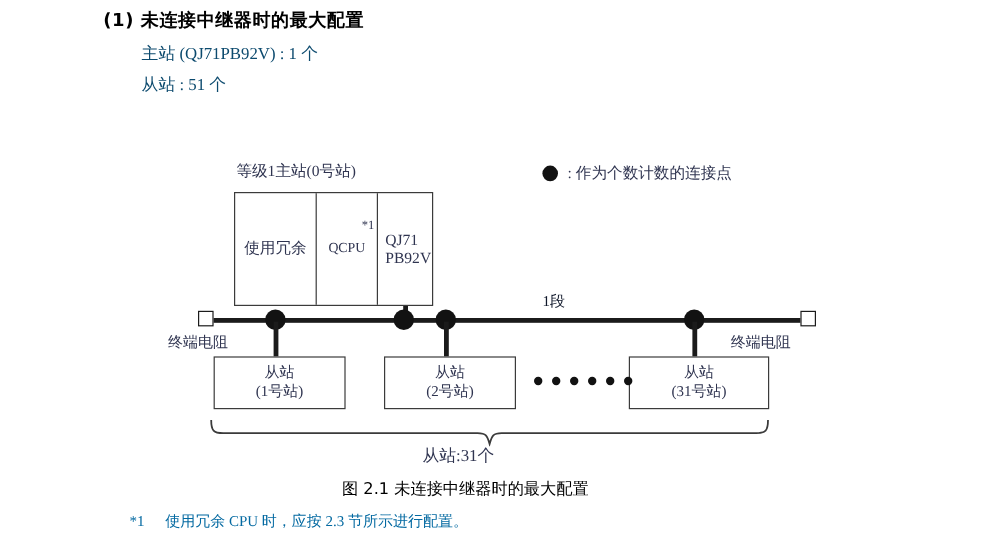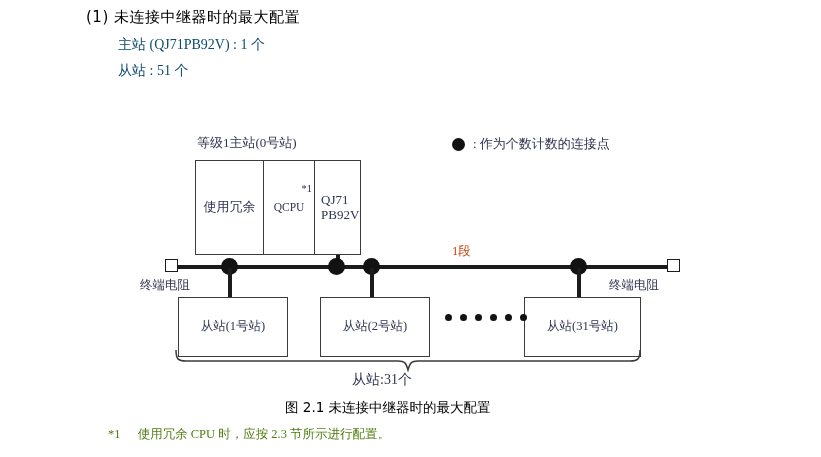--- a/index.html
+++ b/index.html
@@ -10,21 +10,21 @@
     color:#2f3450;
     position:relative;
     overflow:hidden;
   }
   .page{position:absolute;left:0;top:0;width:821px;height:457px;}
 
   
   .sec-title{
     position:absolute;left:86px;top:8px;
     font-family:"DejaVu Sans","Liberation Sans",sans-serif;
-    font-weight:normal;font-size:15px;color:#000;
+    font-weight:bold;font-size:15px;color:#000;
     letter-spacing:.5px;white-space:nowrap;
   }
   .sec-line{
     position:absolute;left:118px;
     font-size:14px;color:#0c4a6e;white-space:nowrap;
   }
   .sec-line.l1{top:36px;}
   .sec-line.l2{top:62px;}
 
   
@@ -83,28 +83,28 @@
 
   .node{
     position:absolute;width:17px;height:17px;border-radius:50%;
     background:#121212;top:258px;
   }
   .drop{
     position:absolute;width:4px;background:#1b1b1b;
   }
   .seg-label{
     position:absolute;left:452px;top:243px;
-    font-size:12.5px;color:#c2410c;
+    font-size:12.5px;color:#0f172a;
   }
 
   
   .slave{
-    position:absolute;top:297px;height:60px;
+    position:absolute;top:297px;height:44px;
     border:1.4px solid #3b3b3b;background:#fff;
-    display:flex;align-items:center;justify-content:center;
+    display:flex;flex-direction:column;align-items:center;justify-content:center;
     box-sizing:border-box;
   }
   .slave-line{font-size:12.5px;line-height:1.25;color:#2f3450;white-space:nowrap;}
   .s1{left:178px;width:110px;}
   .s2{left:320px;width:110px;}
   .s3{left:524px;width:117px;}
 
   .ellipsis{
     position:absolute;left:445px;top:314px;
     display:flex;gap:8px;align-items:center;
@@ -119,21 +119,21 @@
   }
 
   
   .caption{
     position:absolute;left:285px;top:399px;
     font-family:"DejaVu Sans","Liberation Sans",sans-serif;
     font-weight:normal;font-size:13.5px;color:#000;white-space:nowrap;
   }
   .footnote{
     position:absolute;left:108px;top:426px;
-    font-size:12.5px;color:#4d7c0f;white-space:nowrap;
+    font-size:12.5px;color:#0369a1;white-space:nowrap;
   }
   .footnote .fn-mark{margin-right:14px;}
 </style>
 </head>
 <body>
 
 <div class="page">
 
   <div class="sec-title">(1) 未连接中继器时的最大配置</div>
   <div class="sec-line l1">主站 (QJ71PB92V) : 1 个</div>

